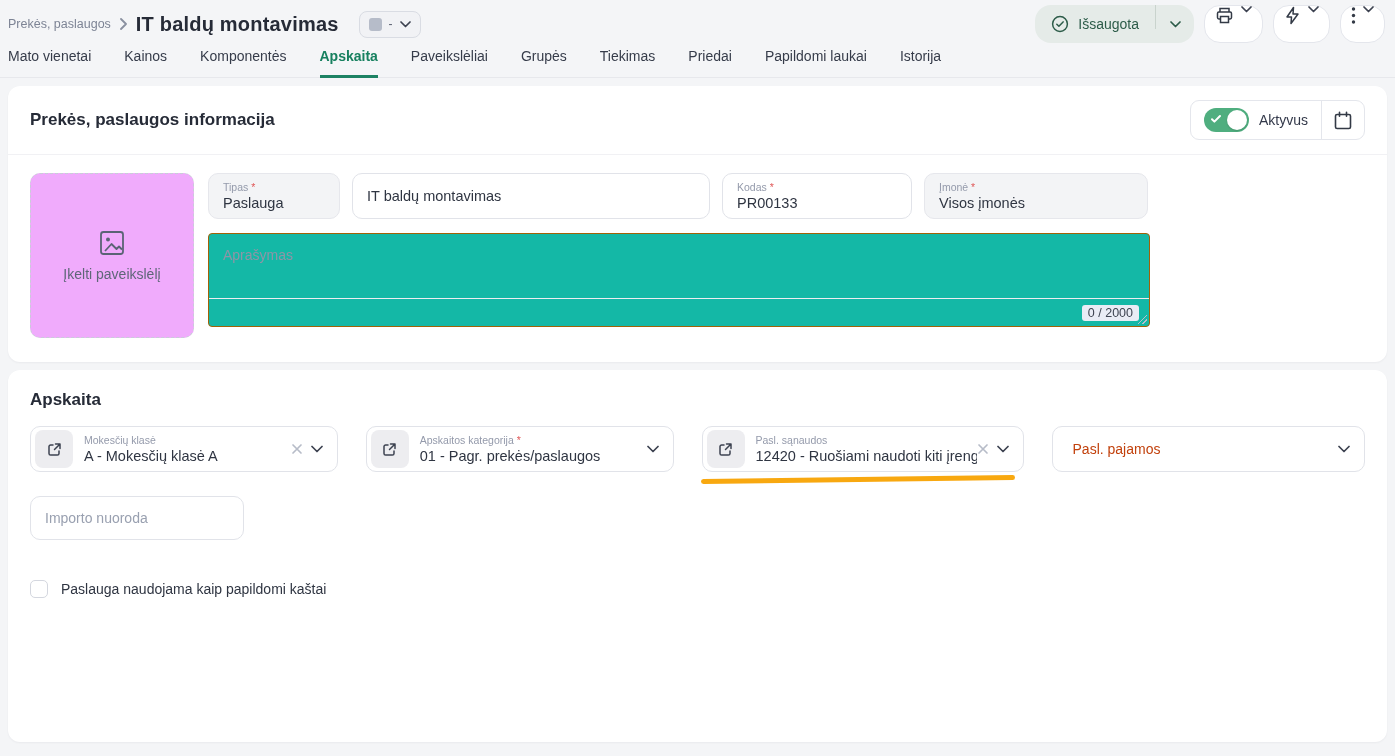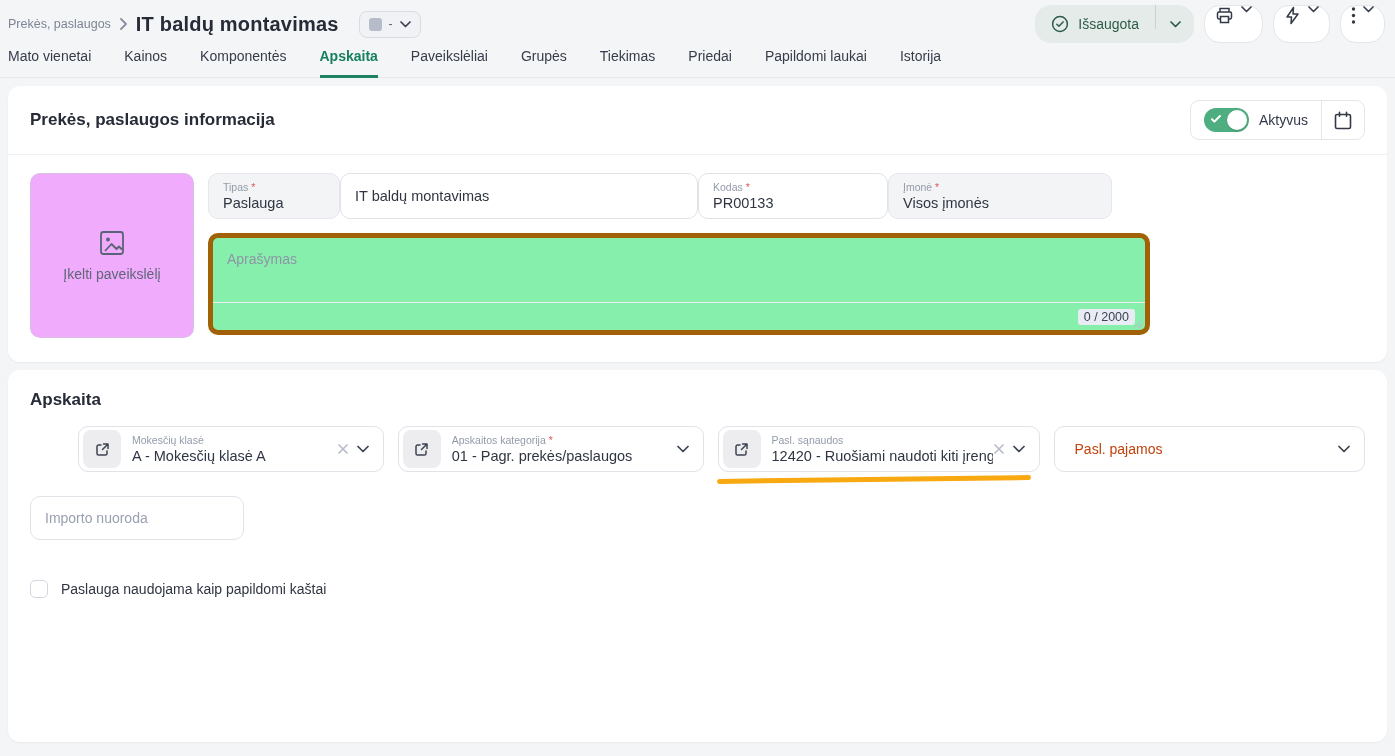--- a/index.html
+++ b/index.html
@@ -65,52 +65,52 @@
   .cal-btn { width:42px; height:40px; display:flex; align-items:center; justify-content:center; cursor:pointer; }
   
   .info-body { display:flex; padding:18px 22px 24px; gap:14px; }
   .upload-box {
     width:164px; height:165px; border:1px dashed #c9cdd8; border-radius:10px;
     display:flex; flex-direction:column; align-items:center; justify-content:center;
     gap:10px; cursor:pointer; background:#f0abfc;
   }
   .upload-label { font-size:14px; color:#5e6678; }
   .form-col { width:942px; display:flex; flex-direction:column; gap:14px; }
-  .field-row { display:flex; }
+  .field-row { display:flex; gap:12px; }
   .field {
     border:1px solid #e1e3e9; border-radius:10px; height:46px; background:#fff;
     padding:6px 12px 6px 14px; display:flex; flex-direction:column; justify-content:center;
   }
   .field.disabled { background:#f3f4f6; border-color:#e6e7ec; }
   .f-label { font-size:10.5px; color:#949aab; line-height:13px; white-space:nowrap; }
   .f-label .req { color:#e05a5a; }
   .f-value { font-size:14.5px; color:#2f3542; line-height:18px; white-space:nowrap; overflow:hidden; }
   .w-tipas { width:132px; } .w-pavad { width:358px; } .w-kodas { width:190px; } .w-imone { width:224px; }
-  .desc-wrap { border:5px solid #a16207; border-radius:10px; background:#86efac; position:relative; }
+  .desc-wrap { border:1px solid #a16207; border-radius:4px; background:#14b8a6; position:relative; }
   .desc-area {
     width:100%; height:60px; border:none; outline:none; resize:none;
     font-family:"Liberation Sans", sans-serif; font-size:14px; color:#2f3542;
     padding:13px 14px; background:transparent; border-radius:10px 10px 0 0;
   }
   .desc-area::placeholder { color:#8f95a6; }
   .desc-foot {
     border-top:1px solid #ededf1; height:28px; display:flex; align-items:center;
     justify-content:flex-end; padding-right:10px;
   }
   .counter { font-size:12.5px; color:#3d4350; background:#e9ecf5; padding:1px 6px; border-radius:3px; }
   .grip {
     position:absolute; right:2px; bottom:2px; width:10px; height:10px; cursor:nwse-resize;
     background:
       linear-gradient(135deg, transparent 0 50%, #b9bfca 50% 58%, transparent 58% 72%, #b9bfca 72% 80%, transparent 80%);
   }
   
   .acc-card { min-height:372px; }
   .acc-head { padding:20px 22px 16px; }
   .acc-body { padding:0 22px 24px; }
-  .select-row { display:flex; gap:14px; margin-bottom:13px;margin-left:48px; }
+  .select-row { display:flex; gap:28px; margin-bottom:13px; }
   .select-field {
     border:1px solid #e1e3e9; border-radius:10px; height:46px; background:#fff;
     display:flex; align-items:center; padding:4px; cursor:pointer; position:relative;
   }
   .w-sel { width:322px; } .w-sel-last { width:328px; }
   .ext-box {
     width:38px; height:38px; background:#ededf0; border-radius:8px;
     display:flex; align-items:center; justify-content:center; flex:none; cursor:pointer;
   }
   .sel-texts { display:flex; flex-direction:column; justify-content:center; padding-left:11px; min-width:0; flex:1; }

